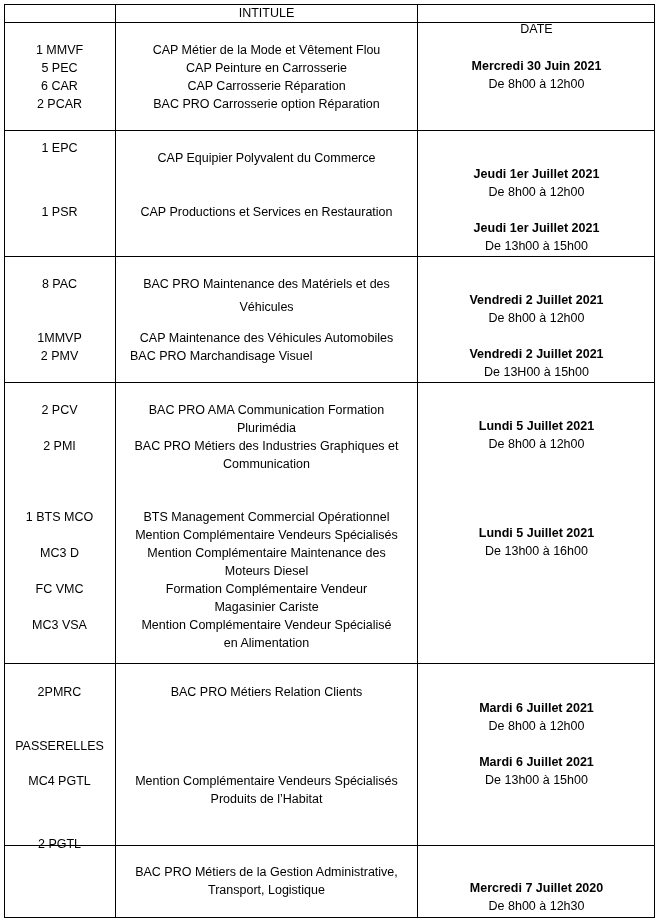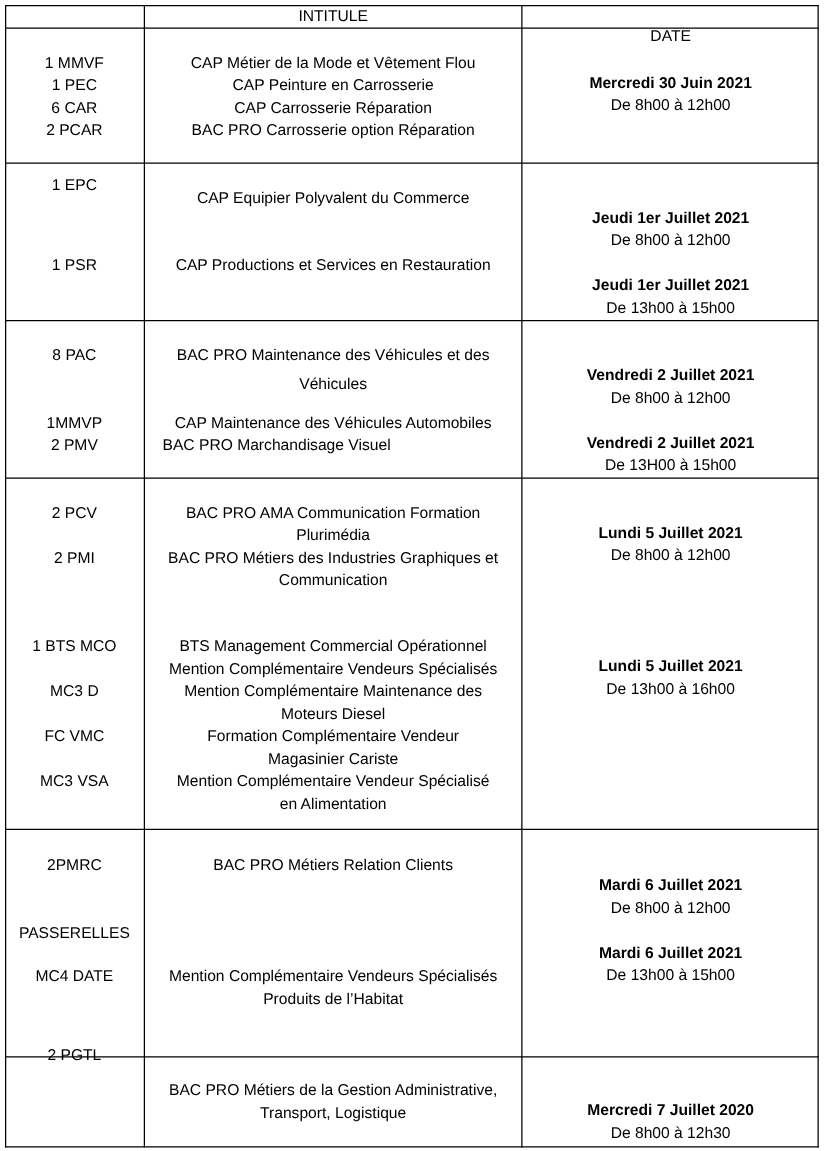--- a/index.html
+++ b/index.html
@@ -30,21 +30,21 @@
 
   <div class="vl" style="left:4px;top:4px;height:914px"></div>
   <div class="vl" style="left:115px;top:4px;height:914px"></div>
   <div class="vl" style="left:417px;top:4px;height:914px"></div>
   <div class="vl" style="left:654px;top:4px;height:914px"></div>
 
   <div class="t c2" style="top:4px">INTITULE</div>
   <div class="t c3" style="top:4px">DATE</div>
 
   <div class="t c1" style="top:41px">1 MMVF</div>
-  <div class="t c1" style="top:59px">1 PEC</div>
+  <div class="t c1" style="top:59px">5 PEC</div>
   <div class="t c1" style="top:77px">6 CAR</div>
   <div class="t c1" style="top:95px">2 PCAR</div>
   <div class="t c2" style="top:41px">CAP Métier de la Mode et Vêtement Flou</div>
   <div class="t c2" style="top:59px">CAP Peinture en Carrosserie</div>
   <div class="t c2" style="top:77px">CAP Carrosserie Réparation</div>
   <div class="t c2" style="top:95px">BAC PRO Carrosserie option Réparation</div>
   <div class="t c3 b" style="top:41px">Mercredi 30 Juin 2021</div>
   <div class="t c3" style="top:59px">De 8h00 à 12h00</div>
 
   <div class="t c1" style="top:139px">1 EPC</div>
@@ -52,21 +52,21 @@
   <div class="t c2" style="top:149px">CAP Equipier Polyvalent du Commerce</div>
   <div class="t c2" style="top:203px">CAP Productions et Services en Restauration</div>
   <div class="t c3 b" style="top:149px">Jeudi 1er  Juillet 2021</div>
   <div class="t c3" style="top:167px">De 8h00 à 12h00</div>
   <div class="t c3 b" style="top:203px">Jeudi 1er  Juillet 2021</div>
   <div class="t c3" style="top:221px">De 13h00 à 15h00</div>
 
   <div class="t c1" style="top:275px">8 PAC</div>
   <div class="t c1" style="top:329px">1MMVP</div>
   <div class="t c1" style="top:347px">2 PMV</div>
-  <div class="t c2" style="top:275px">BAC PRO Maintenance des Véhicules et  des</div>
+  <div class="t c2" style="top:275px">BAC PRO Maintenance des Matériels et  des</div>
   <div class="t c2" style="top:298px">Véhicules</div>
   <div class="t c2" style="top:329px">CAP Maintenance des Véhicules Automobiles</div>
   <div class="t c2 left" style="top:347px;left:130px;width:287px">BAC PRO Marchandisage Visuel</div>
   <div class="t c3 b" style="top:275px">Vendredi 2 Juillet 2021</div>
   <div class="t c3" style="top:293px">De 8h00 à 12h00</div>
   <div class="t c3 b" style="top:329px">Vendredi 2 Juillet 2021</div>
   <div class="t c3" style="top:347px">De 13H00 à 15h00</div>
 
   <div class="t c1" style="top:401px">2 PCV</div>
   <div class="t c1" style="top:437px">2 PMI</div>
@@ -86,21 +86,21 @@
   <div class="t c2" style="top:598px">Magasinier Cariste</div>
   <div class="t c2" style="top:616px">Mention Complémentaire Vendeur Spécialisé</div>
   <div class="t c2" style="top:634px">en Alimentation</div>
   <div class="t c3 b" style="top:401px">Lundi 5 Juillet 2021</div>
   <div class="t c3" style="top:419px">De 8h00 à 12h00</div>
   <div class="t c3 b" style="top:508px">Lundi 5 Juillet 2021</div>
   <div class="t c3" style="top:526px">De 13h00 à 16h00</div>
 
   <div class="t c1" style="top:683px">2PMRC</div>
   <div class="t c1" style="top:737px">PASSERELLES</div>
-  <div class="t c1" style="top:772px">MC4 DATE</div>
+  <div class="t c1" style="top:772px">MC4 PGTL</div>
   <div class="t c2" style="top:683px">BAC PRO Métiers Relation Clients</div>
   <div class="t c2" style="top:772px">Mention Complémentaire Vendeurs Spécialisés</div>
   <div class="t c2" style="top:790px">Produits de l’Habitat</div>
   <div class="t c3 b" style="top:683px">Mardi 6  Juillet 2021</div>
   <div class="t c3" style="top:701px">De 8h00 à 12h00</div>
   <div class="t c3 b" style="top:737px">Mardi 6  Juillet 2021</div>
   <div class="t c3" style="top:755px">De 13h00 à 15h00</div>
 
   <div class="t c1" style="top:835px">2 PGTL</div>
   <div class="t c2" style="top:863px">BAC PRO Métiers de la Gestion Administrative,</div>

